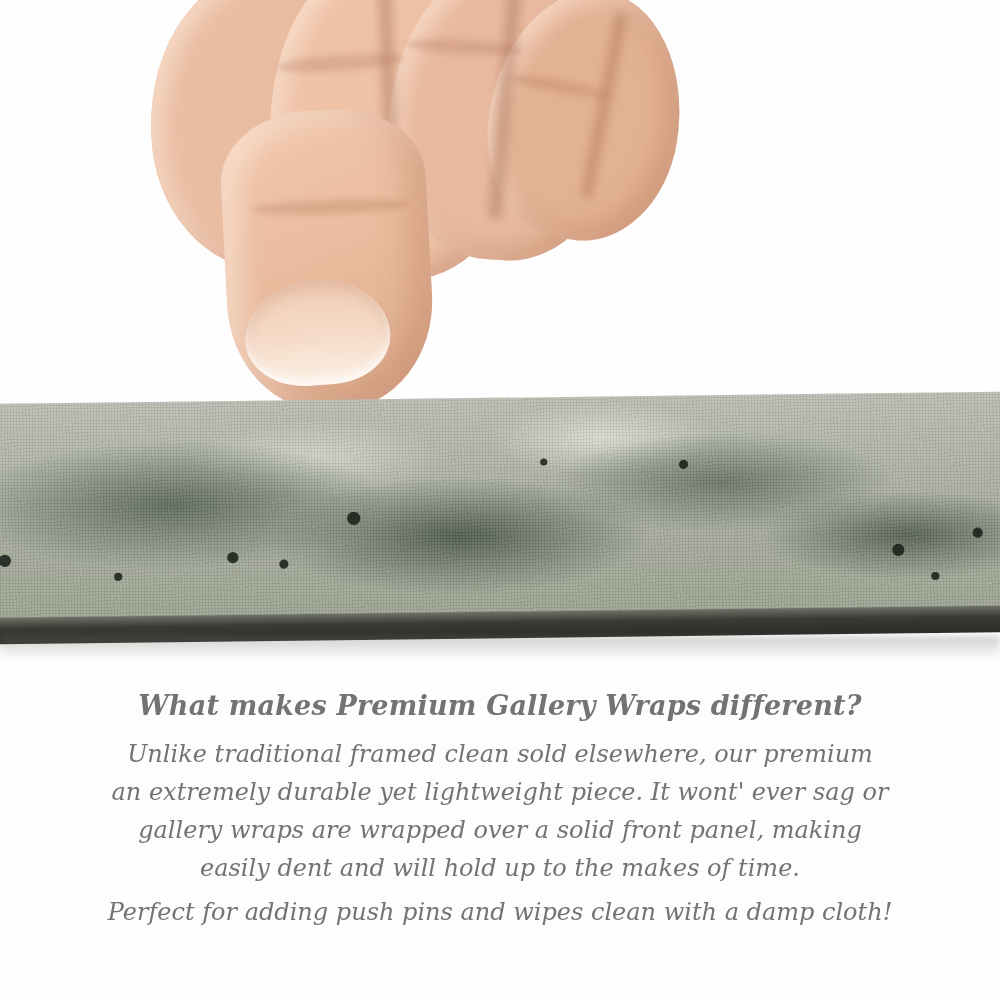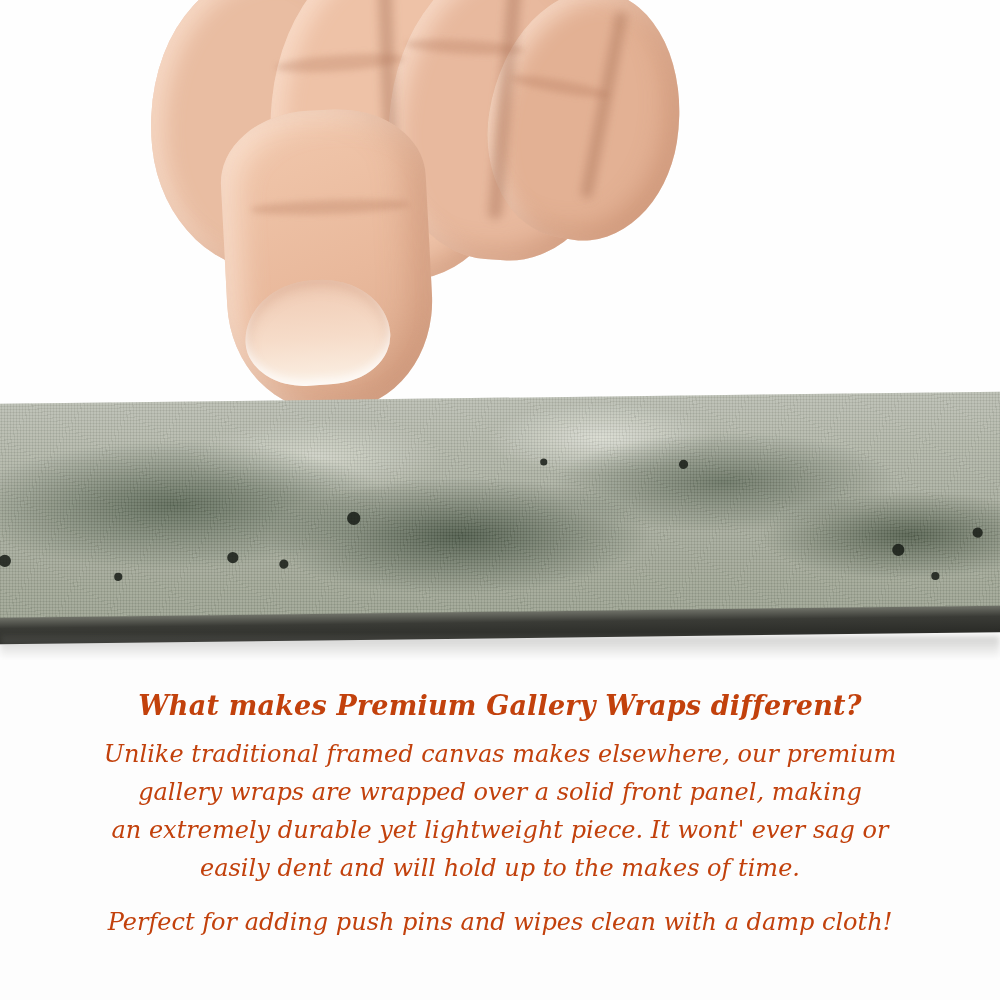--- a/index.html
+++ b/index.html
@@ -137,37 +137,37 @@
     filter: blur(3px);
   }
 
   
   .caption {
     position: absolute;
     left: 0;
     top: 690px;
     width: 1000px;
     text-align: center;
-    color: #c2410c;
+    color: #737373;
     font-family: "DejaVu Serif", serif;
     font-style: italic;
   }
   .caption-title {
     font-size: 27px;
     font-weight: 700;
     letter-spacing: 0.2px;
     margin-bottom: 14px;
   }
   .caption-line {
     font-size: 24px;
     line-height: 38px;
     font-weight: 400;
   }
   .caption-line.last {
-    margin-top: 16px;
+    margin-top: 6px;
   }
 </style>
 </head>
 <body>
 
 <div class="page">
 
   <div class="photo">
 
     <div class="hand">
@@ -197,20 +197,20 @@
       <div class="speck" style="left:922px;top:176px;width:8px;height:8px;"></div>
       <div class="speck" style="left:676px;top:63px;width:9px;height:9px;"></div>
       <div class="speck" style="left:540px;top:60px;width:7px;height:7px;"></div>
     </div>
     <div class="band-shadow"></div>
     <div class="band-drop"></div>
   </div>
 
   <div class="caption">
     <div class="caption-title">What makes Premium Gallery Wraps different?</div>
-    <div class="caption-line">Unlike traditional framed canvas makes elsewhere, our premium</div>
+    <div class="caption-line">Unlike traditional framed clean sold elsewhere, our premium</div>
+    <div class="caption-line">an extremely durable yet lightweight piece. It wont' ever sag or</div>
     <div class="caption-line">gallery wraps are wrapped over a solid front panel, making</div>
-    <div class="caption-line">an extremely durable yet lightweight piece. It wont' ever sag or</div>
     <div class="caption-line">easily dent and will hold up to the makes of time.</div>
     <div class="caption-line last">Perfect for adding push pins and wipes clean with a damp cloth!</div>
   </div>
 
 </div>
 
 </body></html>

